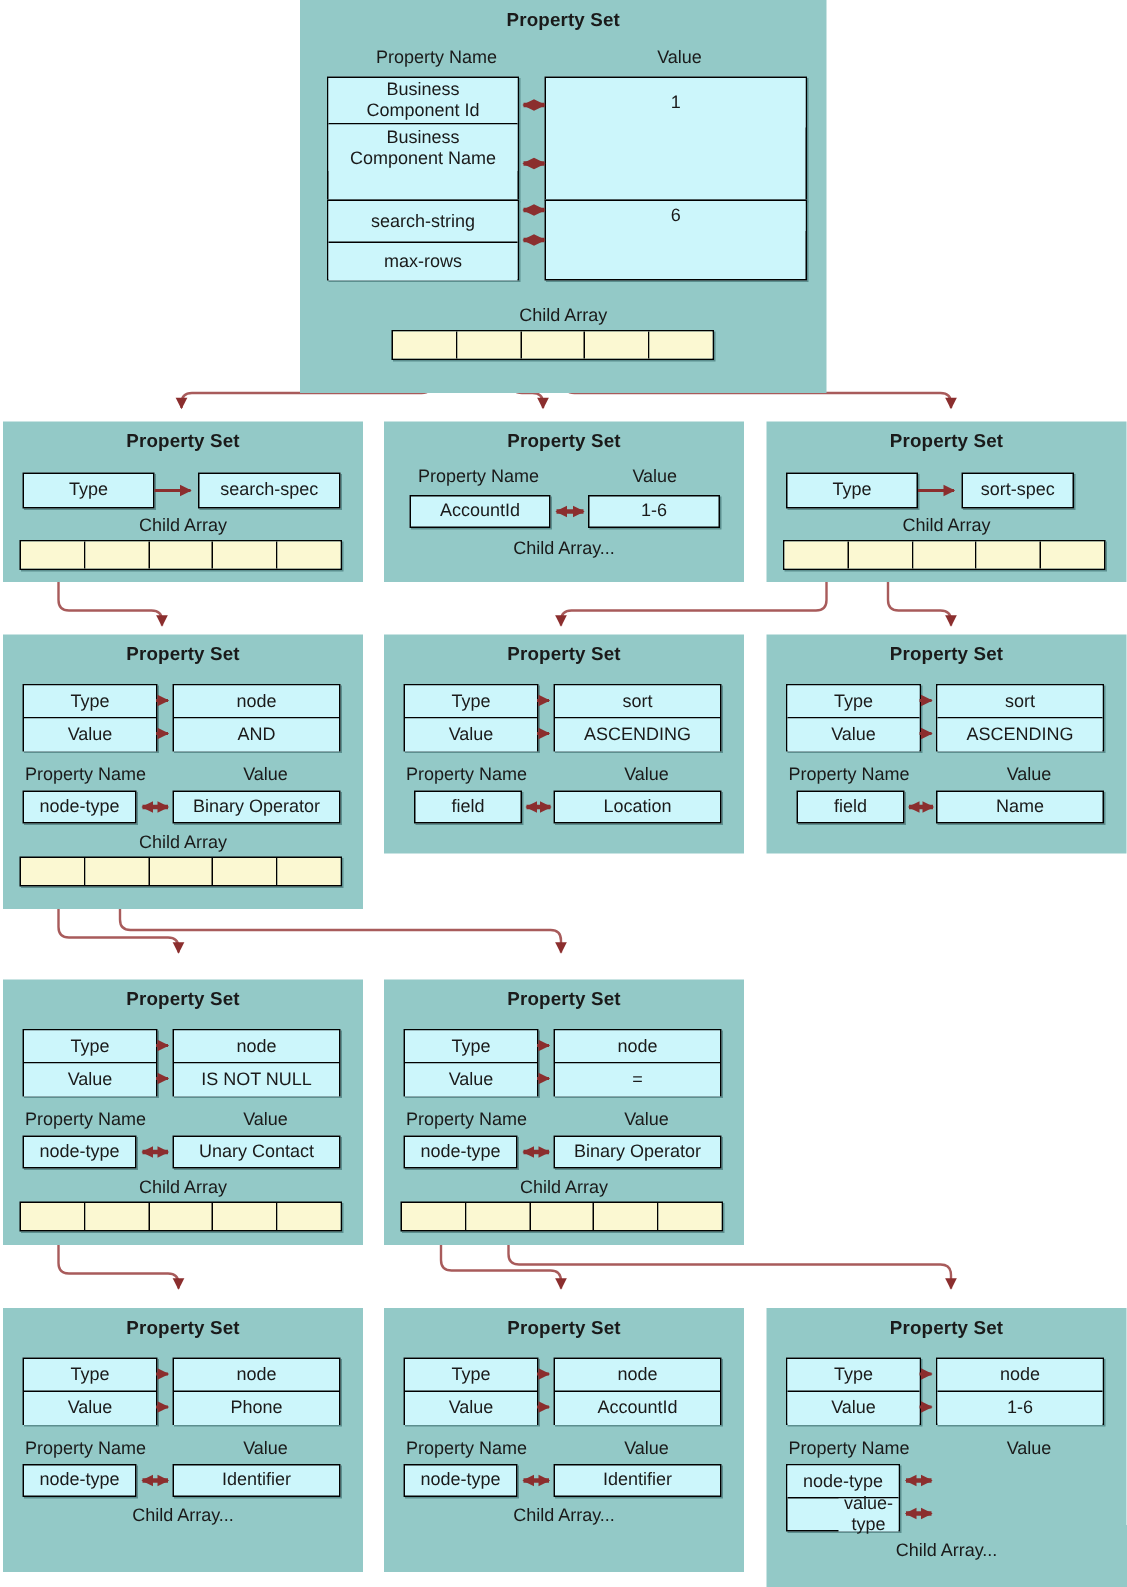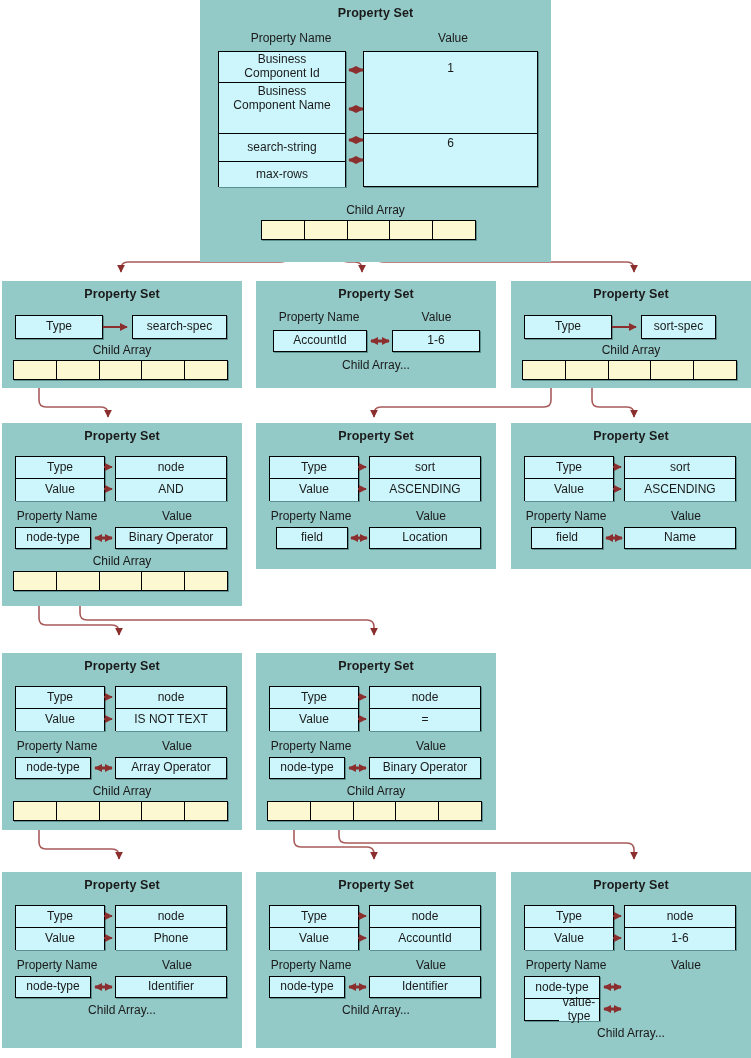--- a/index.html
+++ b/index.html
@@ -259,32 +259,32 @@
   </div>
 
   <div class="panel" style="left:2px;top:653px;width:240px;height:177px;">
     <div class="ps-title">Property Set</div>
     <div class="stack abs" style="left:13px;top:33px;width:90px;height:45px;">
       <div class="box" style="height:22px;">Type</div>
       <div class="box" style="height:22px;">Value</div>
     </div>
     <div class="stack abs" style="left:113px;top:33px;width:112px;height:45px;">
       <div class="box" style="height:22px;">node</div>
-      <div class="box" style="height:22px;">IS NOT TEXT</div>
+      <div class="box" style="height:22px;">IS NOT NULL</div>
     </div>
     <svg class="abs" style="left:101px;top:33px;width:16px;height:45px;" viewBox="0 0 16 45">
       <g stroke="#8b2e2e" stroke-width="2" fill="none">
         <path d="M1,11 L9,11" marker-end="url(#ar)"></path>
         <path d="M1,33 L9,33" marker-end="url(#ar)"></path>
       </g>
     </svg>
     <div class="abs" style="left:0;top:86px;width:110px;text-align:center;font-size:12px;">Property Name</div>
     <div class="abs" style="left:120px;top:86px;width:110px;text-align:center;font-size:12px;">Value</div>
     <div class="box shadow abs" style="left:13px;top:104px;width:76px;height:22px;">node-type</div>
-    <div class="box shadow abs" style="left:113px;top:104px;width:112px;height:22px;">Array Operator</div>
+    <div class="box shadow abs" style="left:113px;top:104px;width:112px;height:22px;">Unary Contact</div>
     <svg class="abs" style="left:88px;top:104px;width:27px;height:22px;" viewBox="0 0 27 22">
       <path d="M5,11 L22,11" stroke="#8b2e2e" stroke-width="3" fill="none" marker-start="url(#al)" marker-end="url(#ar)"></path>
     </svg>
     <div class="ca-label abs" style="left:0;top:131px;width:240px;">Child Array</div>
     <div class="ca abs" style="left:11px;top:148px;width:215px;height:20px;">
       <span></span>
       <span></span>
       <span></span>
       <span></span>
       <span></span>

